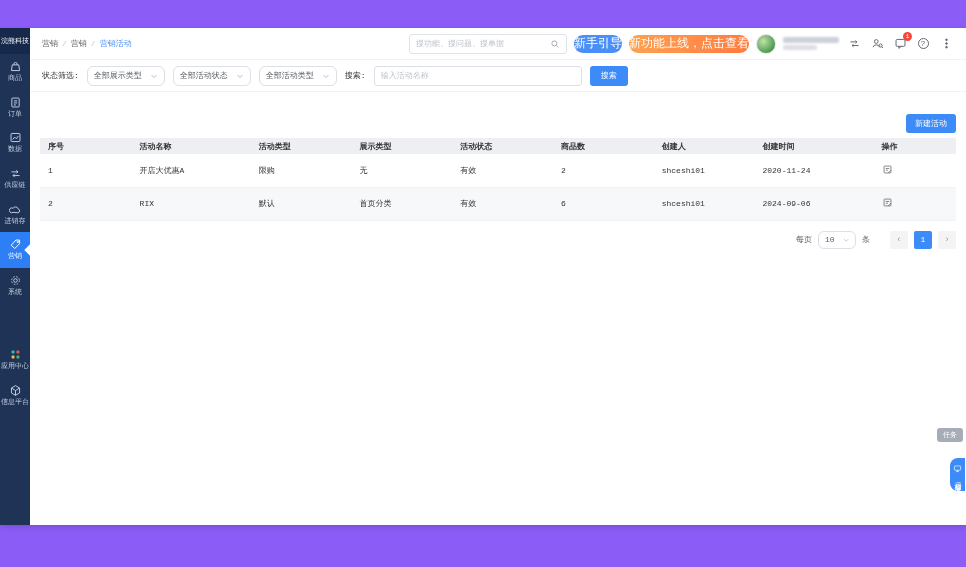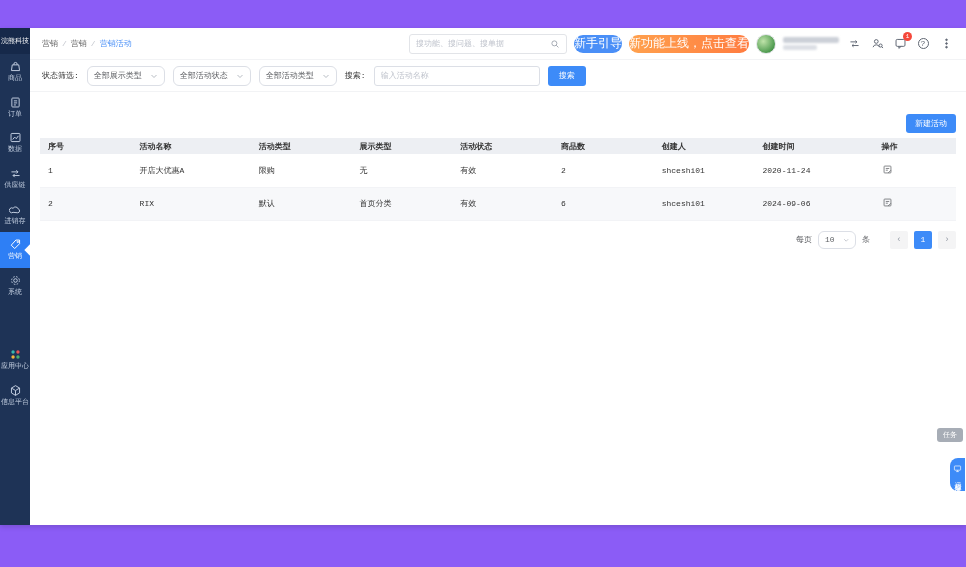--- a/index.html
+++ b/index.html
@@ -38,21 +38,21 @@
   .user-redacted .bar2 { width:34px; height:5px; background:#dcdfe5; border-radius:2px; filter:blur(1px); }
   .icon-btn { width:16px; height:16px; display:flex; align-items:center; justify-content:center; color:#5f6672; position:relative; cursor:pointer; flex-shrink:0; }
   .icon-btn svg { width:13px; height:13px; stroke:#5f6672; fill:none; stroke-width:1.2; }
   .badge { position:absolute; top:-4px; right:-4px; min-width:9px; height:9px; border-radius:5px; background:#f5483b; color:#fff; font-size:6px; display:flex; align-items:center; justify-content:center; padding:0 1px; }
   .help-circle { width:11px; height:11px; border:1px solid #5f6672; border-radius:50%; font-size:8px; display:flex; align-items:center; justify-content:center; color:#5f6672; }
 
   
   .filterbar { height:32px; display:flex; align-items:center; gap:8px; padding:0 12px; border-bottom:1px solid #f2f3f5; font-size:8px; color:#333; flex-shrink:0; }
   .select { height:20px; border:1px solid #dcdfe6; border-radius:6px; padding:0 6px; display:flex; align-items:center; gap:8px; color:#606266; cursor:pointer; background:#fff; white-space:nowrap; }
   .select svg { width:8px; height:8px; stroke:#9aa0aa; fill:none; stroke-width:1.4; }
-  .filter-input { width:166px; height:20px; border:1px solid #dcdfe6; border-radius:3px; padding:0 6px; font-size:8px; color:#333; outline:none; font-family:inherit; }
+  .filter-input { width:208px; height:20px; border:1px solid #dcdfe6; border-radius:3px; padding:0 6px; font-size:8px; color:#333; outline:none; font-family:inherit; }
   .filter-input::placeholder { color:#bfc3cc; }
   .btn-blue { background:#3d8bf8; color:#fff; border:none; border-radius:3px; font-size:8px; height:20px; padding:0 11px; cursor:pointer; font-family:inherit; }
 
   
   .content { flex:1; padding:4px 10px 0; display:flex; flex-direction:column; min-height:0; }
   .toolbar { display:flex; justify-content:flex-end; margin:18px 0 5px; }
   .create-btn { height:19px; padding:0 9px; }
   table { width:100%; border-collapse:collapse; table-layout:fixed; font-size:8px; }
   thead th { background:#edeff3; height:16px; text-align:left; padding:0 8px; color:#333; font-weight:700; overflow:hidden; white-space:nowrap; }
   tbody td { height:33px; padding:0 8px; color:#333; border-bottom:1px solid #f2f3f6; overflow:hidden; white-space:nowrap; }

